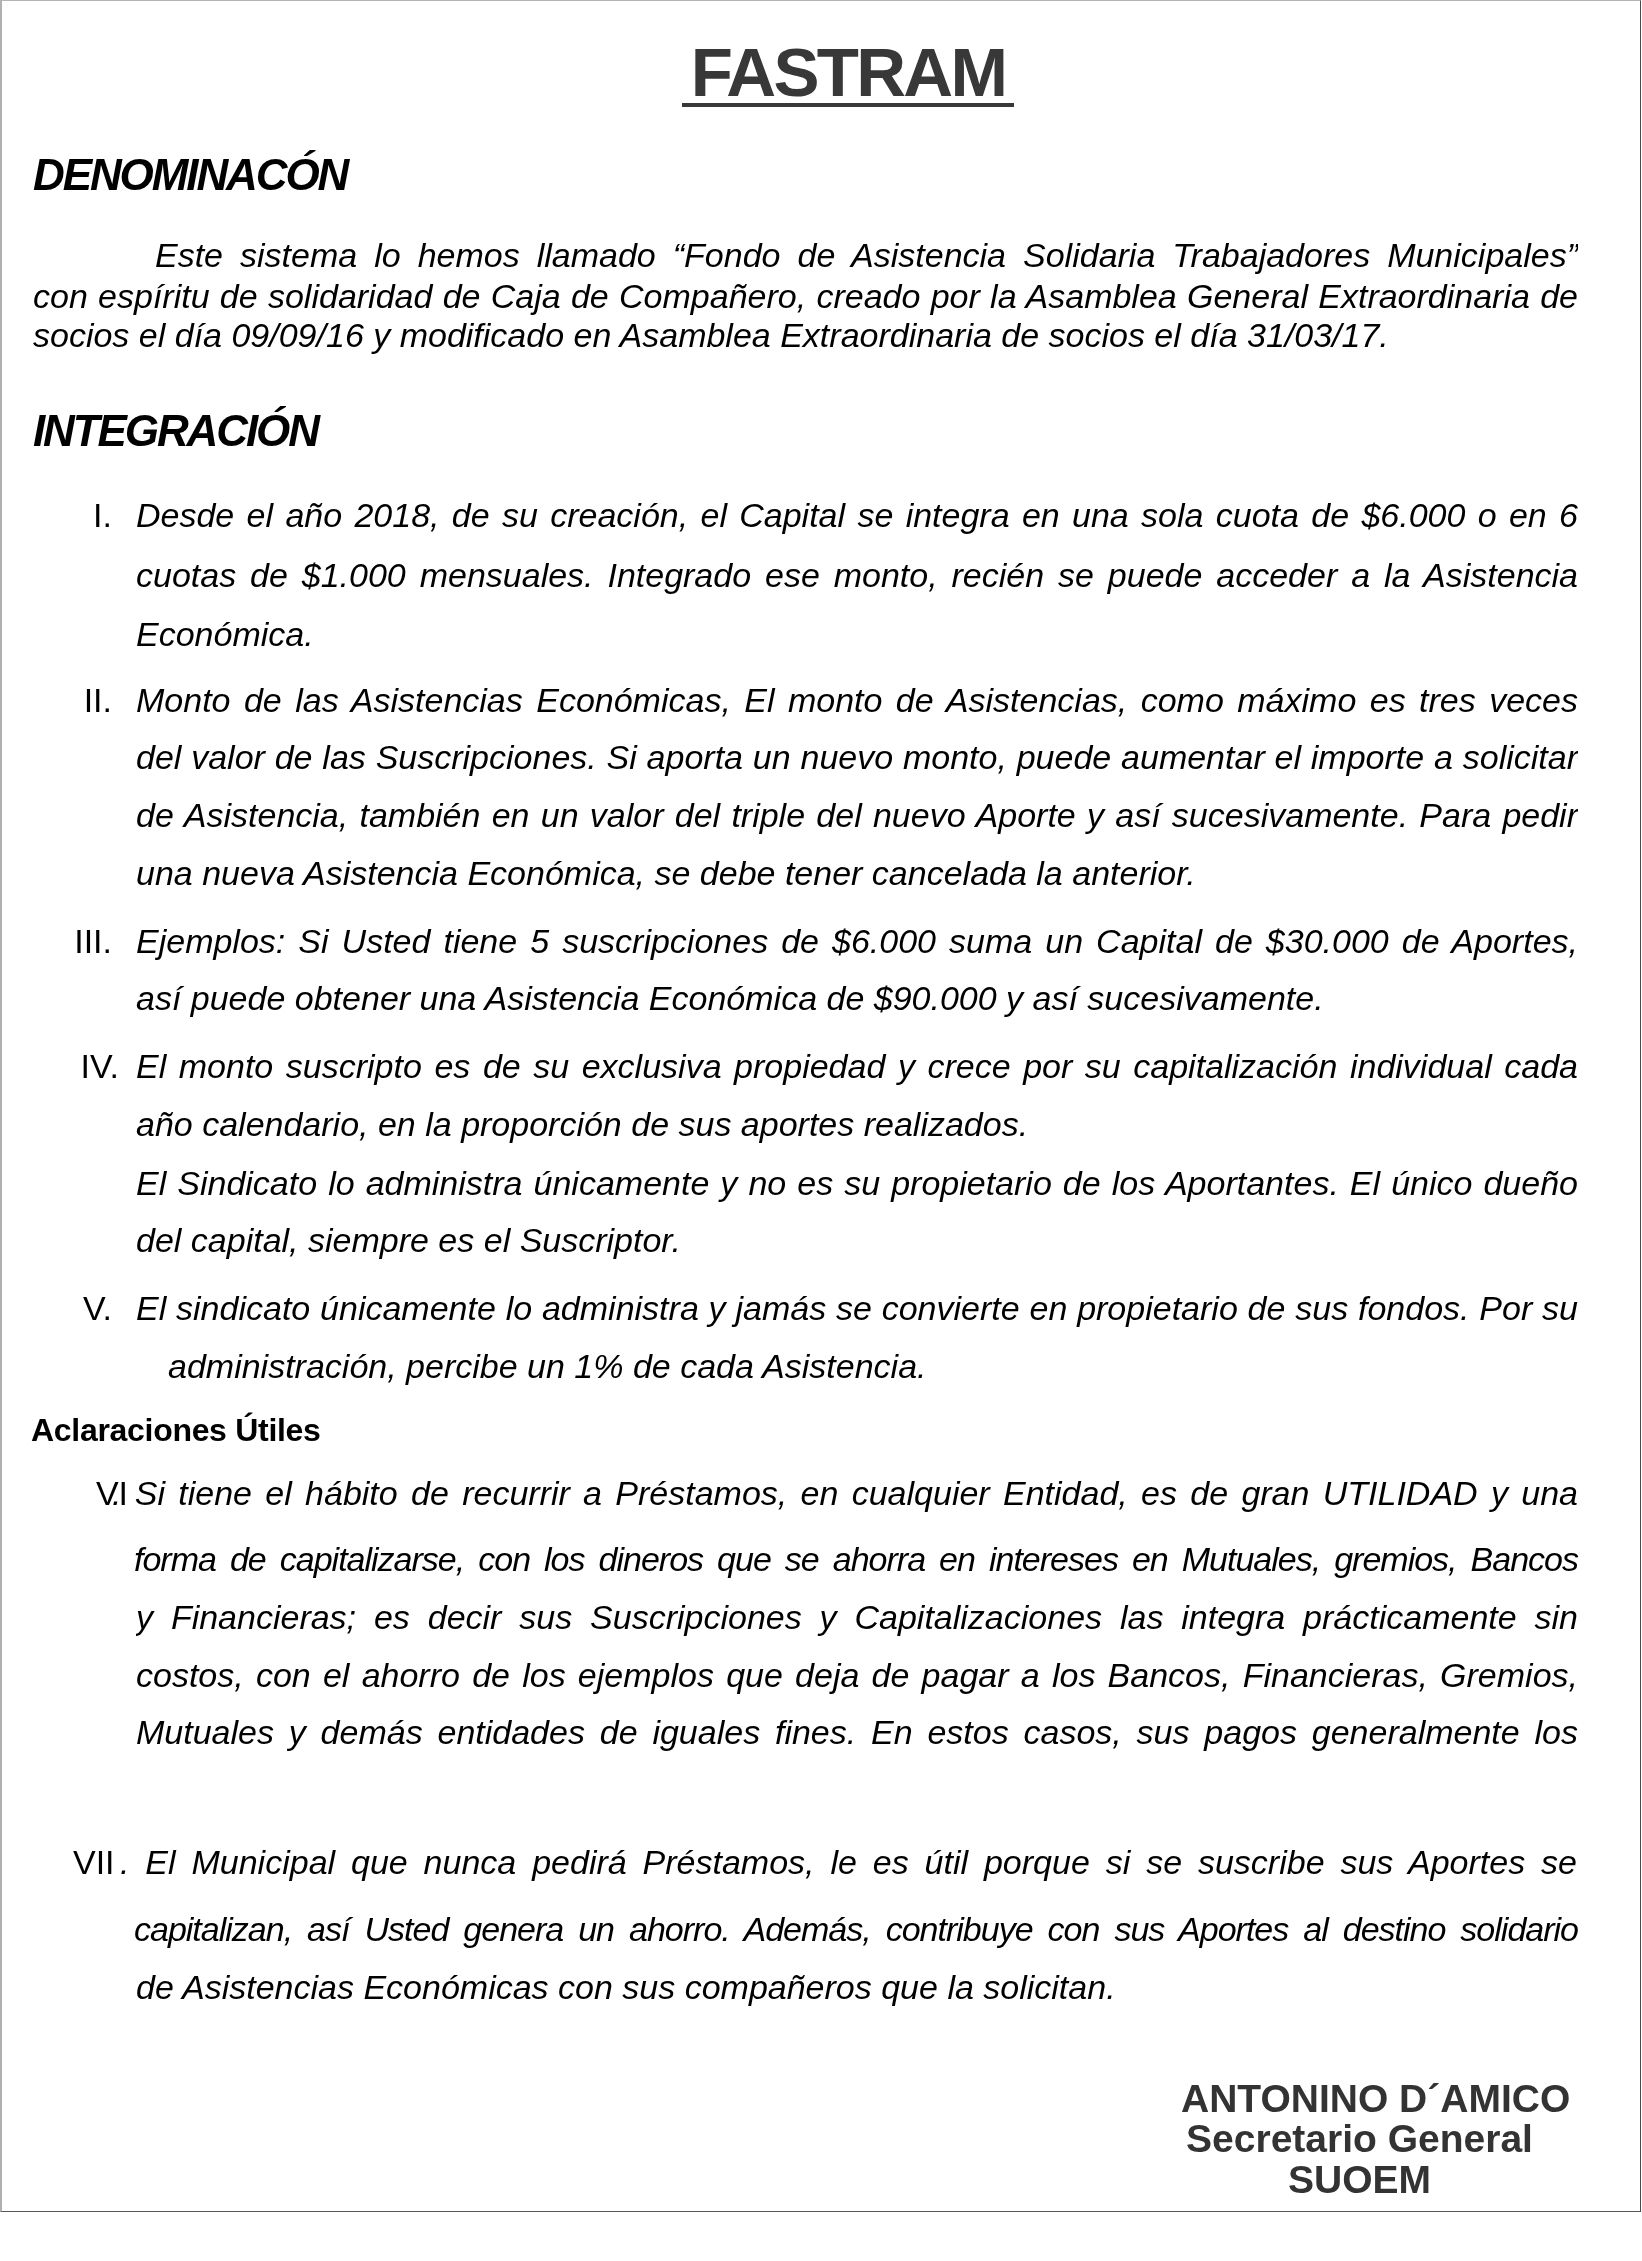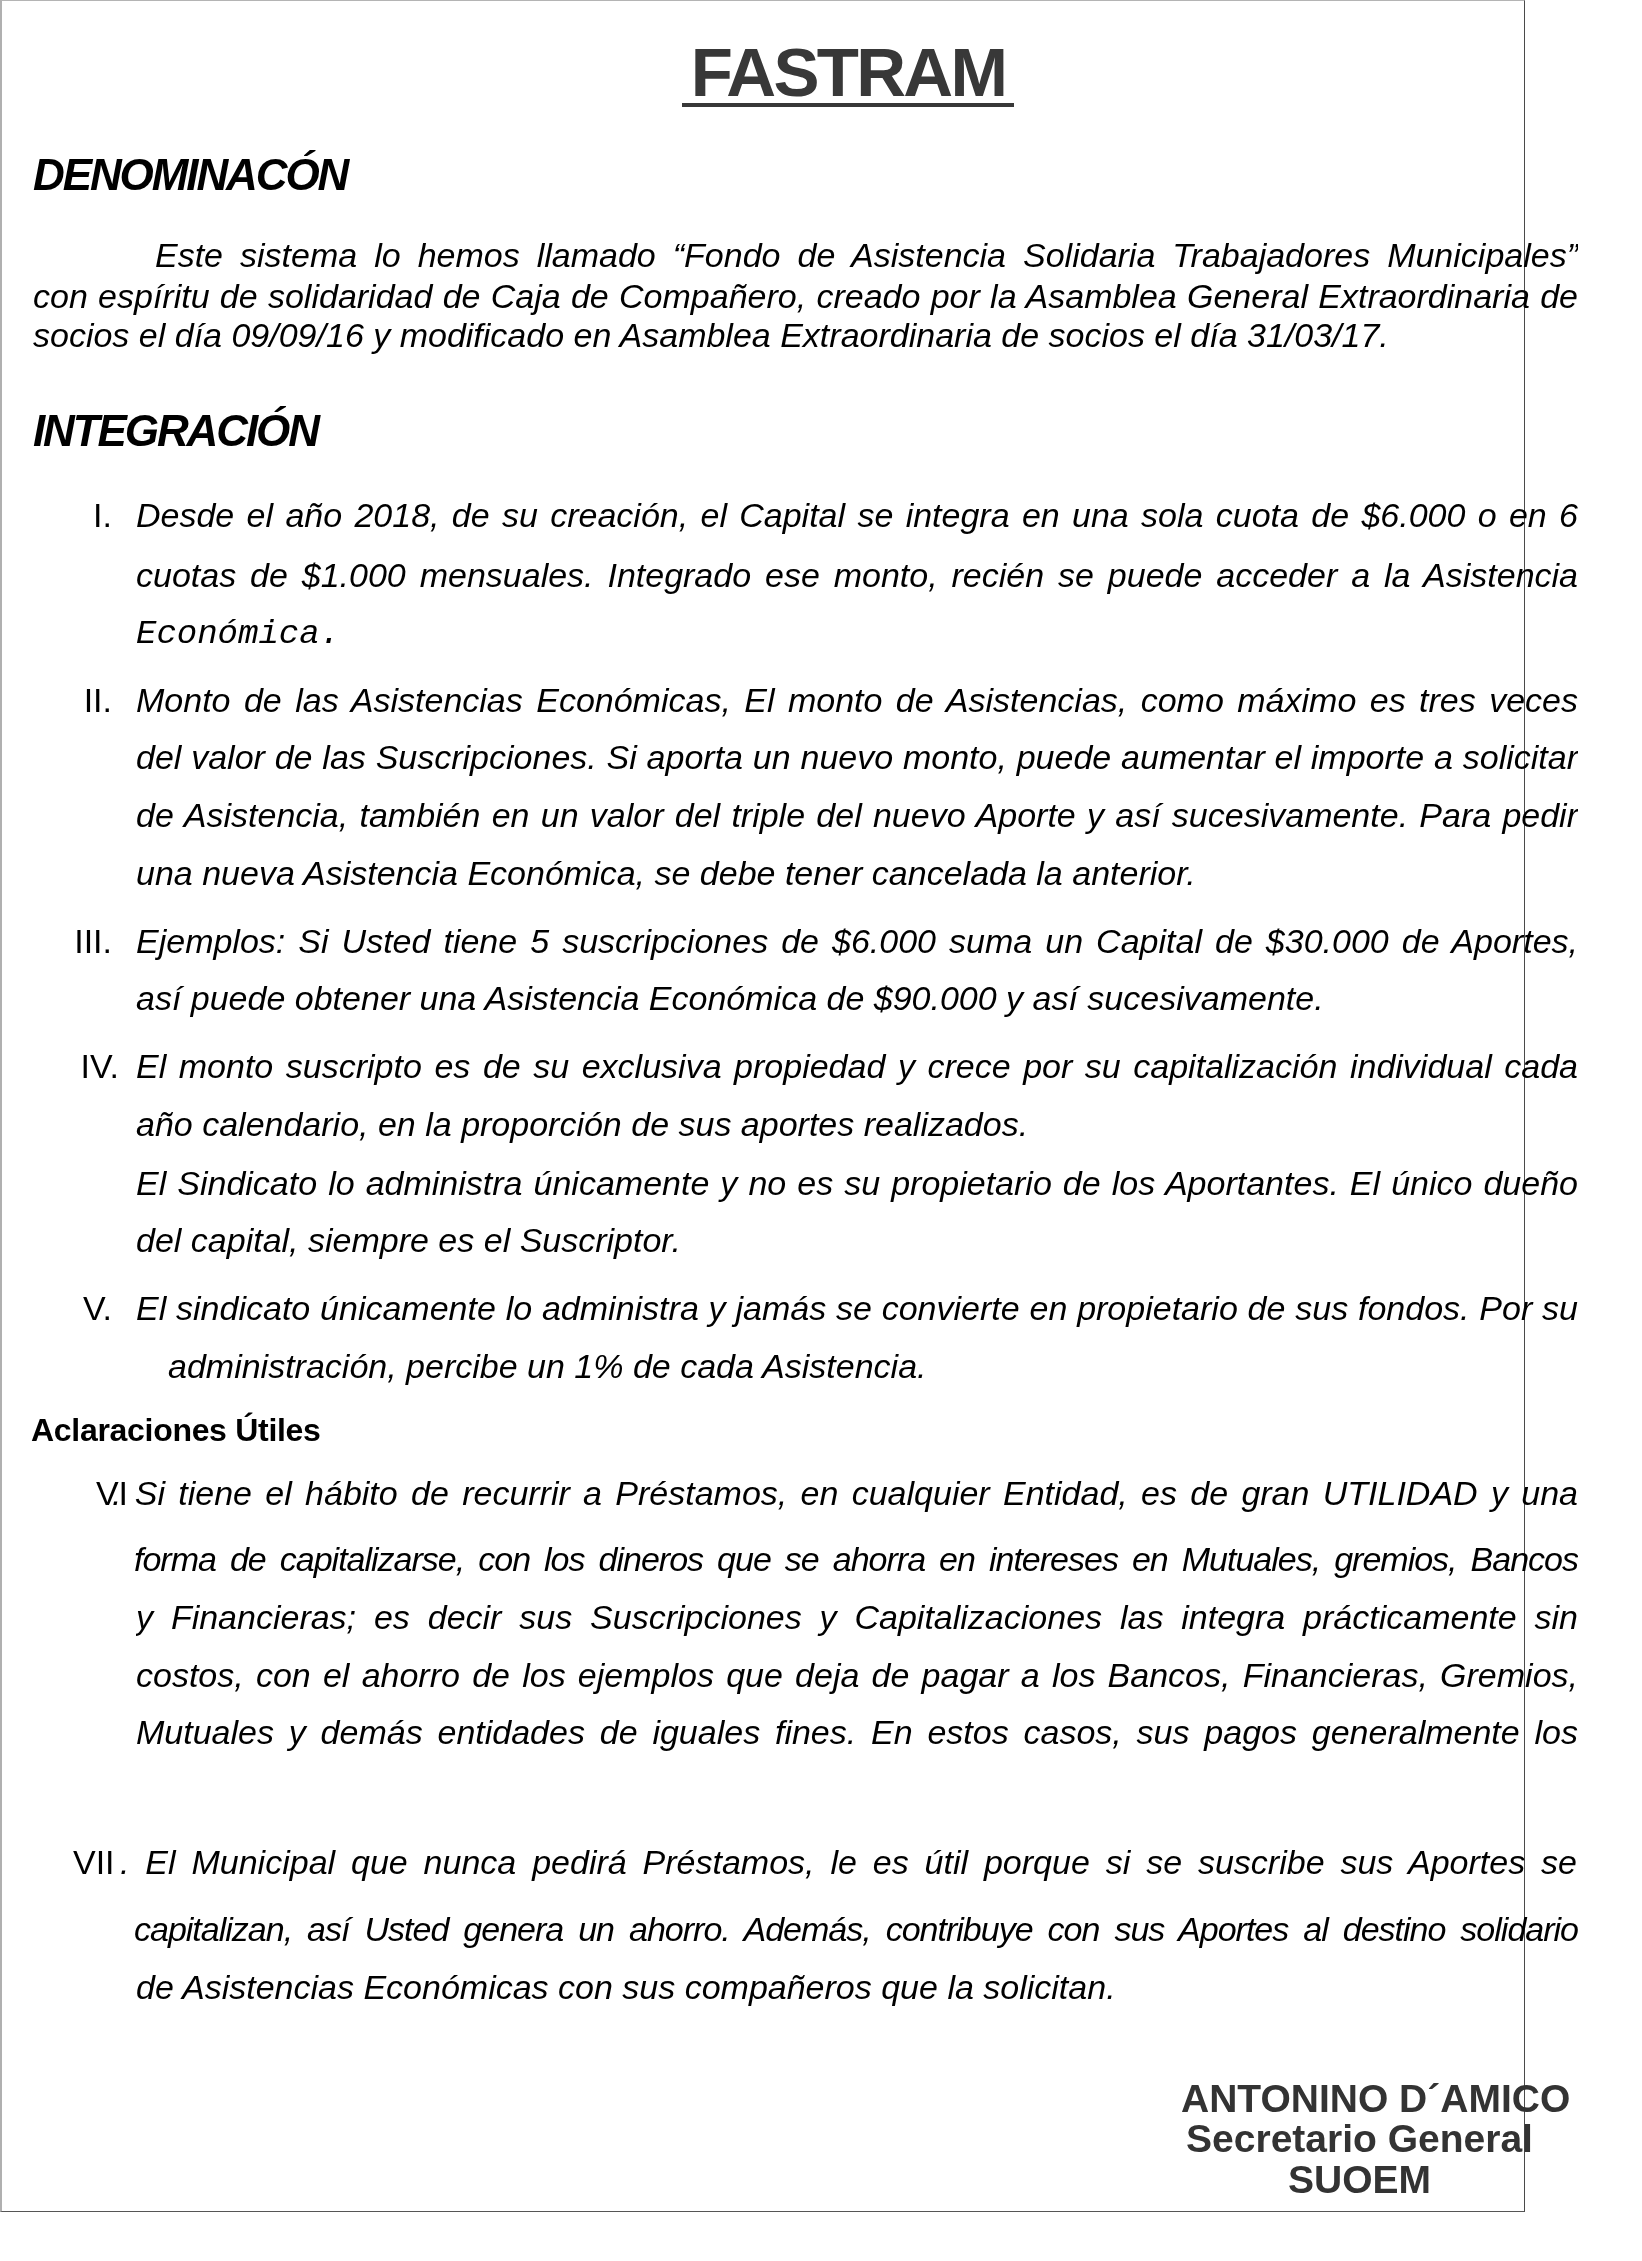--- a/index.html
+++ b/index.html
@@ -1,18 +1,18 @@
 <!DOCTYPE html>
 <html style="font-size:11px"><head>
 <meta charset="utf-8">
 <style>
   html, body { margin: 0; padding: 0; background: #ffffff; }
   body { width: 1642px; height: 2261px; position: relative; overflow: hidden; }
   .page {
-    position: absolute; left: 0; top: 0; width: 1525px; height: 2212px;
+    position: absolute; left: 0; top: 0; width: 1641px; height: 2212px;
     border-top: 1.4px solid #b4b4b4; border-left: 2.1px solid #b0b0b0;
     border-right: 1.4px solid #4a4a4a; border-bottom: 1.4px solid #555555;
     box-sizing: border-box; background: #ffffff;
   }
   .abs { position: absolute; white-space: nowrap; line-height: 1; margin: 0; }
   .title {
     left: 684px; top: 37px; width: 324px;
     font-family: "Liberation Sans", sans-serif; font-weight: bold;
     font-size: 69px; color: #383838; letter-spacing: -2.7px; text-align: center;
   }
@@ -52,21 +52,21 @@
   <div class="abs heading" style="left:31px; top:152px;">DENOMINACÓN</div>
   <div class="abs line" style="left:153px; top:237px; width:1423px;">Este sistema lo hemos llamado “Fondo de Asistencia Solidaria Trabajadores Municipales” pero</div>
   <div class="abs line" style="left:31px; top:278px; width:1545px;">con espíritu de solidaridad de Caja de Compañero, creado por la Asamblea General Extraordinaria de</div>
   <div class="abs line last" style="left:31px; top:317px; width:1545px;">socios el día 09/09/16 y modificado en Asamblea Extraordinaria de socios el día 31/03/17.</div>
 
   <div class="abs heading" style="left:31px; top:408px;">INTEGRACIÓN</div>
 
   <div class="abs marker" style="left:55px; top:497px;">I.</div>
   <div class="abs line" style="left:134px; top:497px; width:1442px;">Desde el año 2018, de su creación, el Capital se integra en una sola cuota de $6.000 o en 6</div>
   <div class="abs line" style="left:134px; top:557px; width:1442px;">cuotas de $1.000 mensuales. Integrado ese monto, recién se puede acceder a la Asistencia</div>
-  <div class="abs line last" style="left:134px; top:616px; width:1442px;font-family:Liberation Mono, monospace;">Económica.</div>
+  <div class="abs line last" style="left:134px; top:616px; width:1442px;">Económica.</div>
 
   <div class="abs marker" style="left:55px; top:682px;">II.</div>
   <div class="abs line" style="left:134px; top:682px; width:1442px;">Monto de las Asistencias Económicas, El monto de Asistencias, como máximo es tres veces</div>
   <div class="abs line" style="left:134px; top:739px; width:1442px;">del valor de las Suscripciones. Si aporta un nuevo monto, puede aumentar el importe a solicitar</div>
   <div class="abs line" style="left:134px; top:797px; width:1442px;">de Asistencia, también en un valor del triple del nuevo Aporte y así sucesivamente. Para pedir</div>
   <div class="abs line last" style="left:134px; top:855px; width:1442px;">una nueva Asistencia Económica, se debe tener cancelada la anterior.</div>
 
   <div class="abs marker" style="left:55px; top:923px;">III.</div>
   <div class="abs line" style="left:134px; top:923px; width:1442px;">Ejemplos: Si Usted tiene 5 suscripciones de $6.000 suma un Capital de $30.000 de Aportes,</div>
   <div class="abs line last" style="left:134px; top:980px; width:1442px;">así puede obtener una Asistencia Económica de $90.000 y así sucesivamente.</div>

